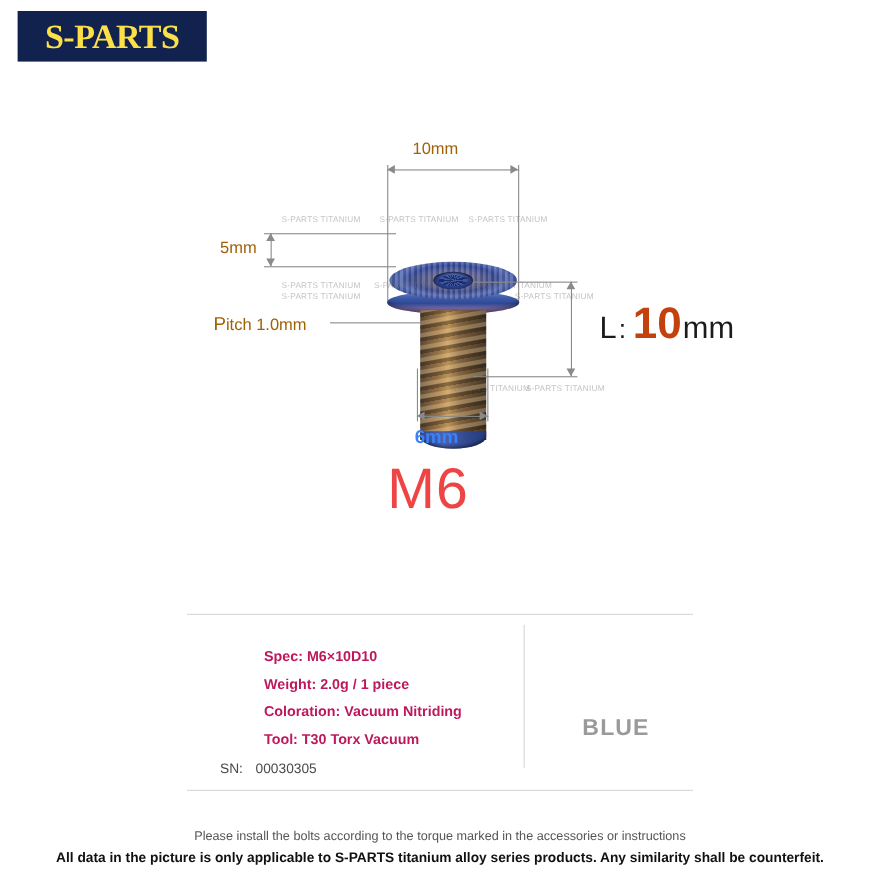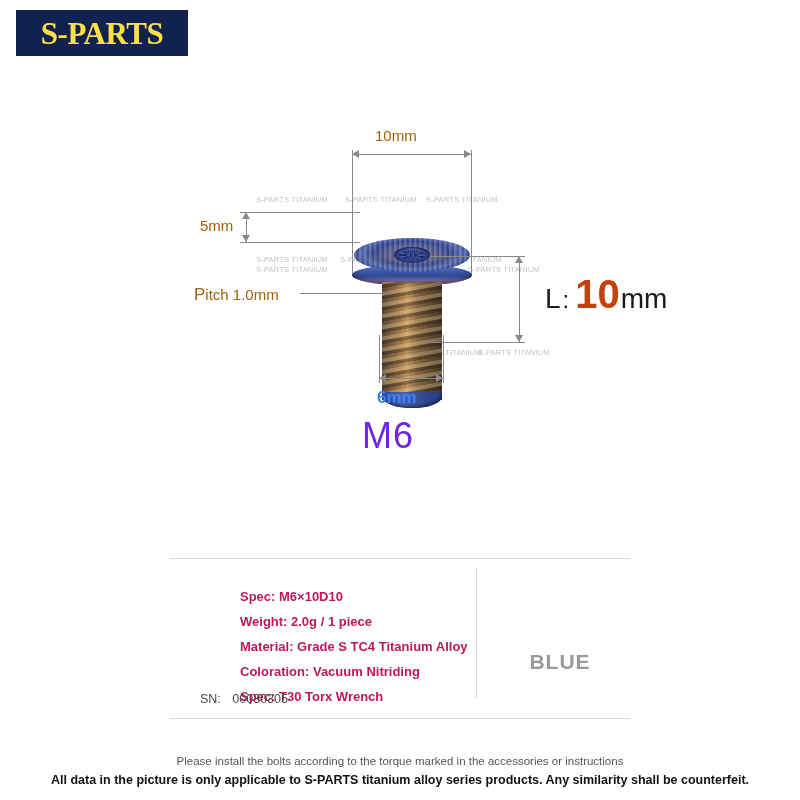--- a/index.html
+++ b/index.html
@@ -196,24 +196,24 @@
     display: flex;
     align-items: baseline;
   }
   .Lblock .l-letter { font-size: 28px; color: #1b1b1b; }
   .Lblock .l-colon  { font-size: 24px; color: #1b1b1b; margin: 0 6px 0 2px; }
   .Lblock .l-value  { font-size: 40px; font-weight: bold; color: #c2410c; }
   .Lblock .l-unit   { font-size: 28px; color: #1b1b1b; margin-left: 1px; }
 
   .m6 {
     position: absolute;
-    left: 362px; top: 415px;
-    font-size: 36px;
+    left: 352px; top: 415px;
+    font-size: 52px;
     font-weight: normal;
-    color: #6d28d9;
+    color: #ef4444;
     letter-spacing: 1px;
   }
 
   
   .divider {
     position: absolute;
     background: #d6d6d6;
     height: 1px;
   }
   .spec {
@@ -342,23 +342,22 @@
 
   <div class="m6">M6</div>
 
   <div class="divider" style="left:170px; top:558px; width:460px;"></div>
   <div class="divider" style="left:170px; top:718px; width:460px;"></div>
   <div class="vdiv"></div>
 
   <ul class="spec">
     <li>Spec: M6×10D10</li>
     <li>Weight: 2.0g / 1 piece</li>
-    <li>Material: Grade S TC4 Titanium Alloy</li>
     <li>Coloration: Vacuum Nitriding</li>
-    <li>Spec: T30 Torx Wrench</li>
+    <li>Tool: T30 Torx Vacuum</li>
   </ul>
 
   <div class="sn">
     <span>SN:</span>
     <span style="margin-left:8px;">00030305</span>
   </div>
 
   <div class="color-name">BLUE</div>
 
   <div class="foot1">Please install the bolts according to the torque marked in the accessories or instructions</div>

